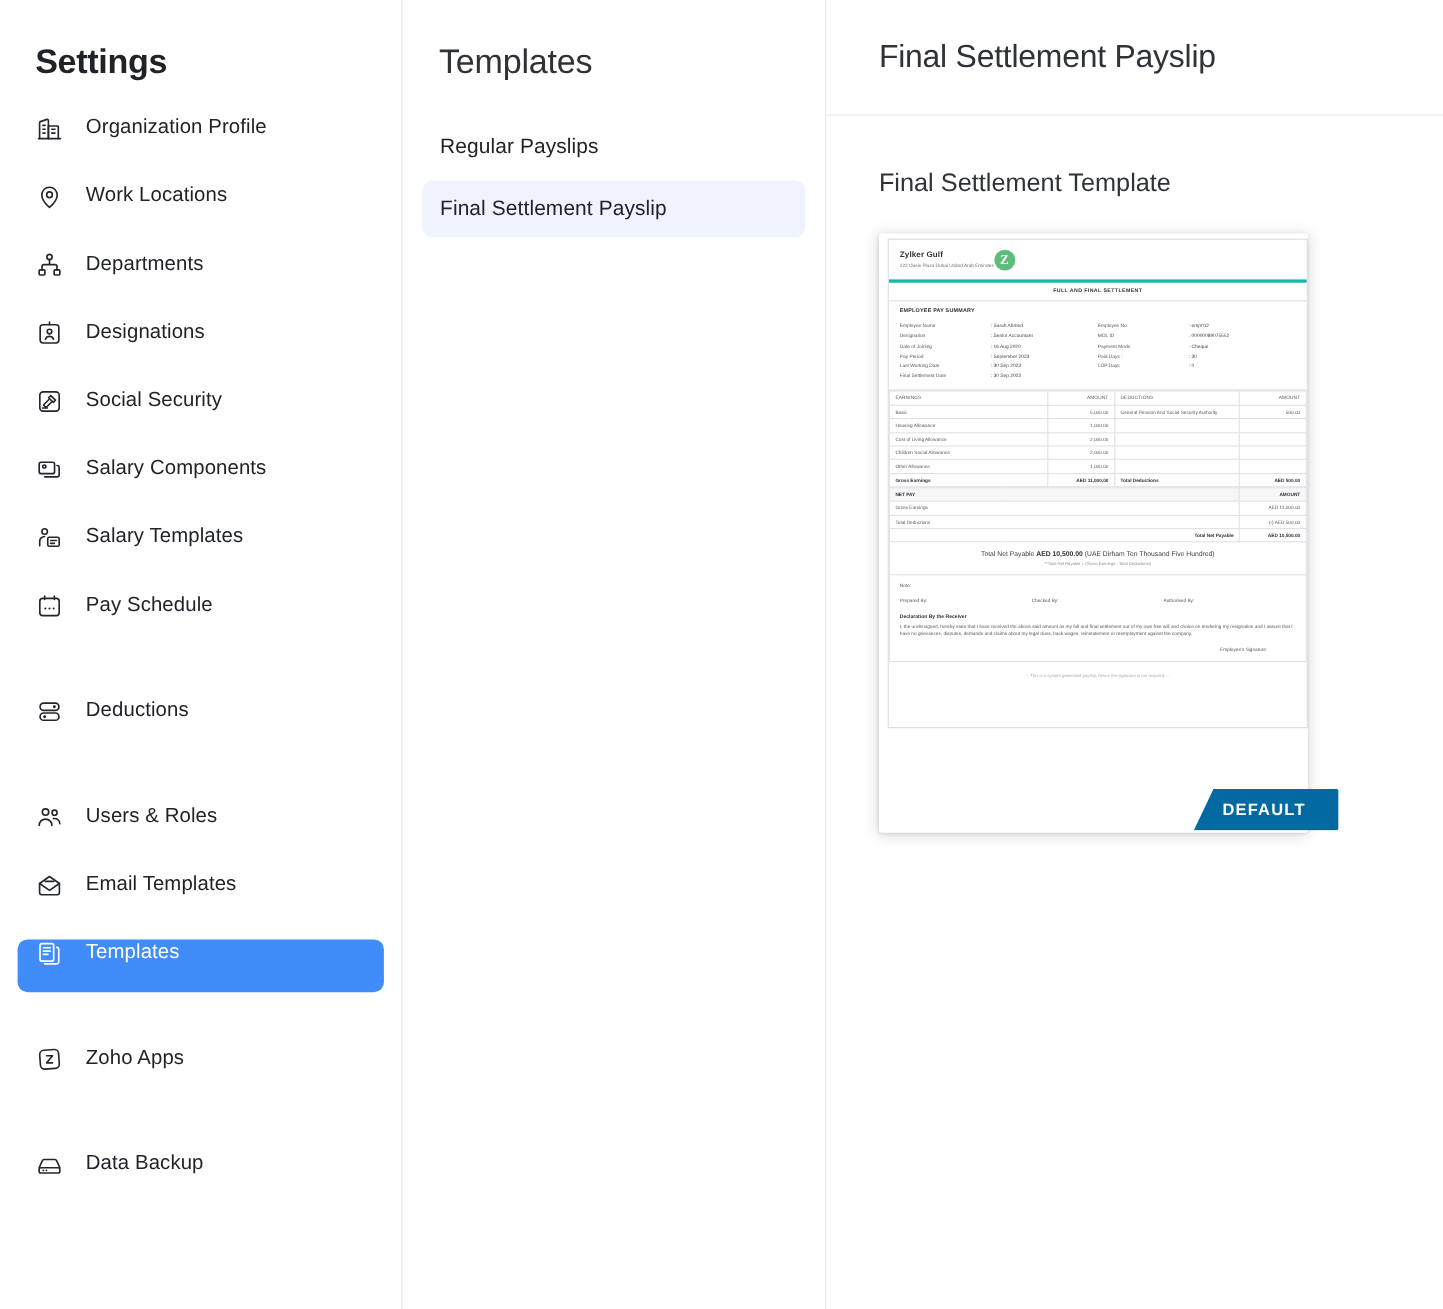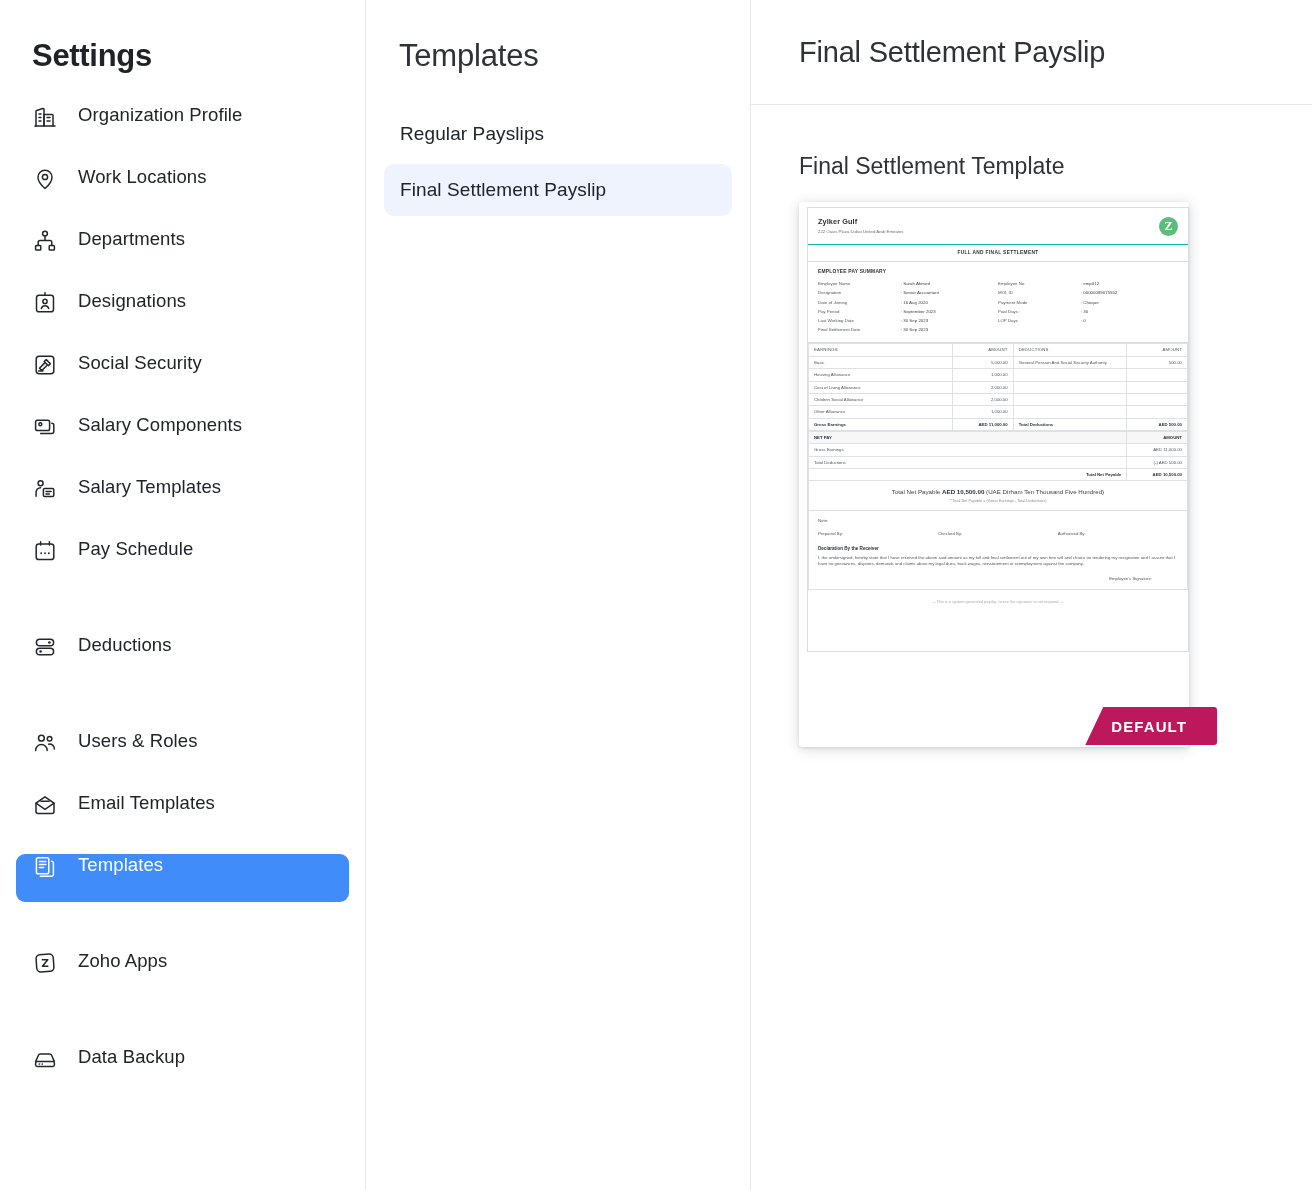--- a/index.html
+++ b/index.html
@@ -58,37 +58,37 @@
   .tpl-item.selected { background: #eef3fe; }
 
   
   .detail-col { flex: 1; height: 1190px; display: flex; flex-direction: column; }
   .detail-head {
     height: 105px; border-bottom: 1px solid #e6e8eb;
     display: flex; align-items: center; padding-left: 48px;
   }
   .detail-head h1 { font-size: 29px; font-weight: 400; color: #2f3337; letter-spacing: -0.2px; }
   .detail-body { padding: 48px 0 0 48px; }
-  .sub-title { font-size: 23px; font-weight: 400; color: #2f3337; margin-bottom: 22px; }
+  .sub-title { font-size: 23px; font-weight: 400; color: #2f3337; margin-bottom: 32px; }
 
   .card-wrap { position: relative; width: 390px; }
   .card-shadow {
     position: absolute; left: 0; top: 0; width: 390px; height: 545px;
     background: #ffffff; border-radius: 3px;
     box-shadow: 0 2px 14px rgba(40,45,60,.18), 0 1px 3px rgba(40,45,60,.12);
   }
   .payslip {
     position: absolute; left: 8px; top: 5px;
     width: 382px; height: 445px; background: #ffffff;
     border: 1px solid #dadcdf;
     font-size: 4.4px; color: #3b3f44; line-height: 1.35;
     overflow: hidden;
   }
-  .ps-head { display: flex; justify-content: space-between; align-items: flex-start;
-    padding: 9px 10px 8px 10px; border-bottom: 1px solid #14b8a6; }
+  .ps-head { display: flex; justify-content: flex-start; align-items: flex-start;
+    padding: 9px 10px 8px 10px; border-bottom: 3px solid #14b8a6; }
   .ps-org { font-size: 7.3px; font-weight: 700; color: #2d3136; letter-spacing: .1px; }
   .ps-addr { font-size: 4.3px; color: #6a6f75; margin-top: 2.5px; }
   .ps-logo {
     width: 19px; height: 19px; border-radius: 50%; background: #5cbd7a;
     color: #ffffff; font-size: 12px; font-weight: 700;
     display: flex; align-items: center; justify-content: center;
     font-family: "Liberation Serif", serif;
   }
   .ps-band { text-align: center; font-size: 4.8px; font-weight: 700; color: #2d3136;
     letter-spacing: .35px; padding: 5px 0; border-bottom: 1px solid #dadcdf; }
@@ -127,21 +127,21 @@
   .ps-note { font-size: 4.3px; color: #52575d; margin-bottom: 7px; }
   .ps-signrow { display: flex; font-size: 4.3px; color: #52575d; margin-bottom: 9px; }
   .ps-signrow span { width: 33.3%; }
   .ps-decl-h { font-size: 4.6px; font-weight: 700; color: #2d3136; margin-bottom: 3px; }
   .ps-decl-b { font-size: 4.3px; color: #52575d; line-height: 1.45; }
   .ps-emp-sign { font-size: 4.3px; color: #52575d; text-align: right; margin-top: 8px; padding-right: 26px; }
   .ps-sysnote { text-align: center; font-size: 3.9px; color: #a7abb1; padding: 9px 0 0 0; }
 
   .ribbon {
     position: absolute; right: -28px; top: 505px;
-    height: 38px; background: #be185d; color: #ffffff;
+    height: 38px; background: #0369a1; color: #ffffff;
     font-size: 15px; font-weight: 700; letter-spacing: 1.1px;
     display: flex; align-items: center; padding: 0 30px 0 26px;
     clip-path: polygon(18px 0, 100% 0, 100% 100%, 0 100%);
     border-radius: 0 3px 3px 0;
   }
 </style>
 </head>
 <body>
 
 <div class="app">

